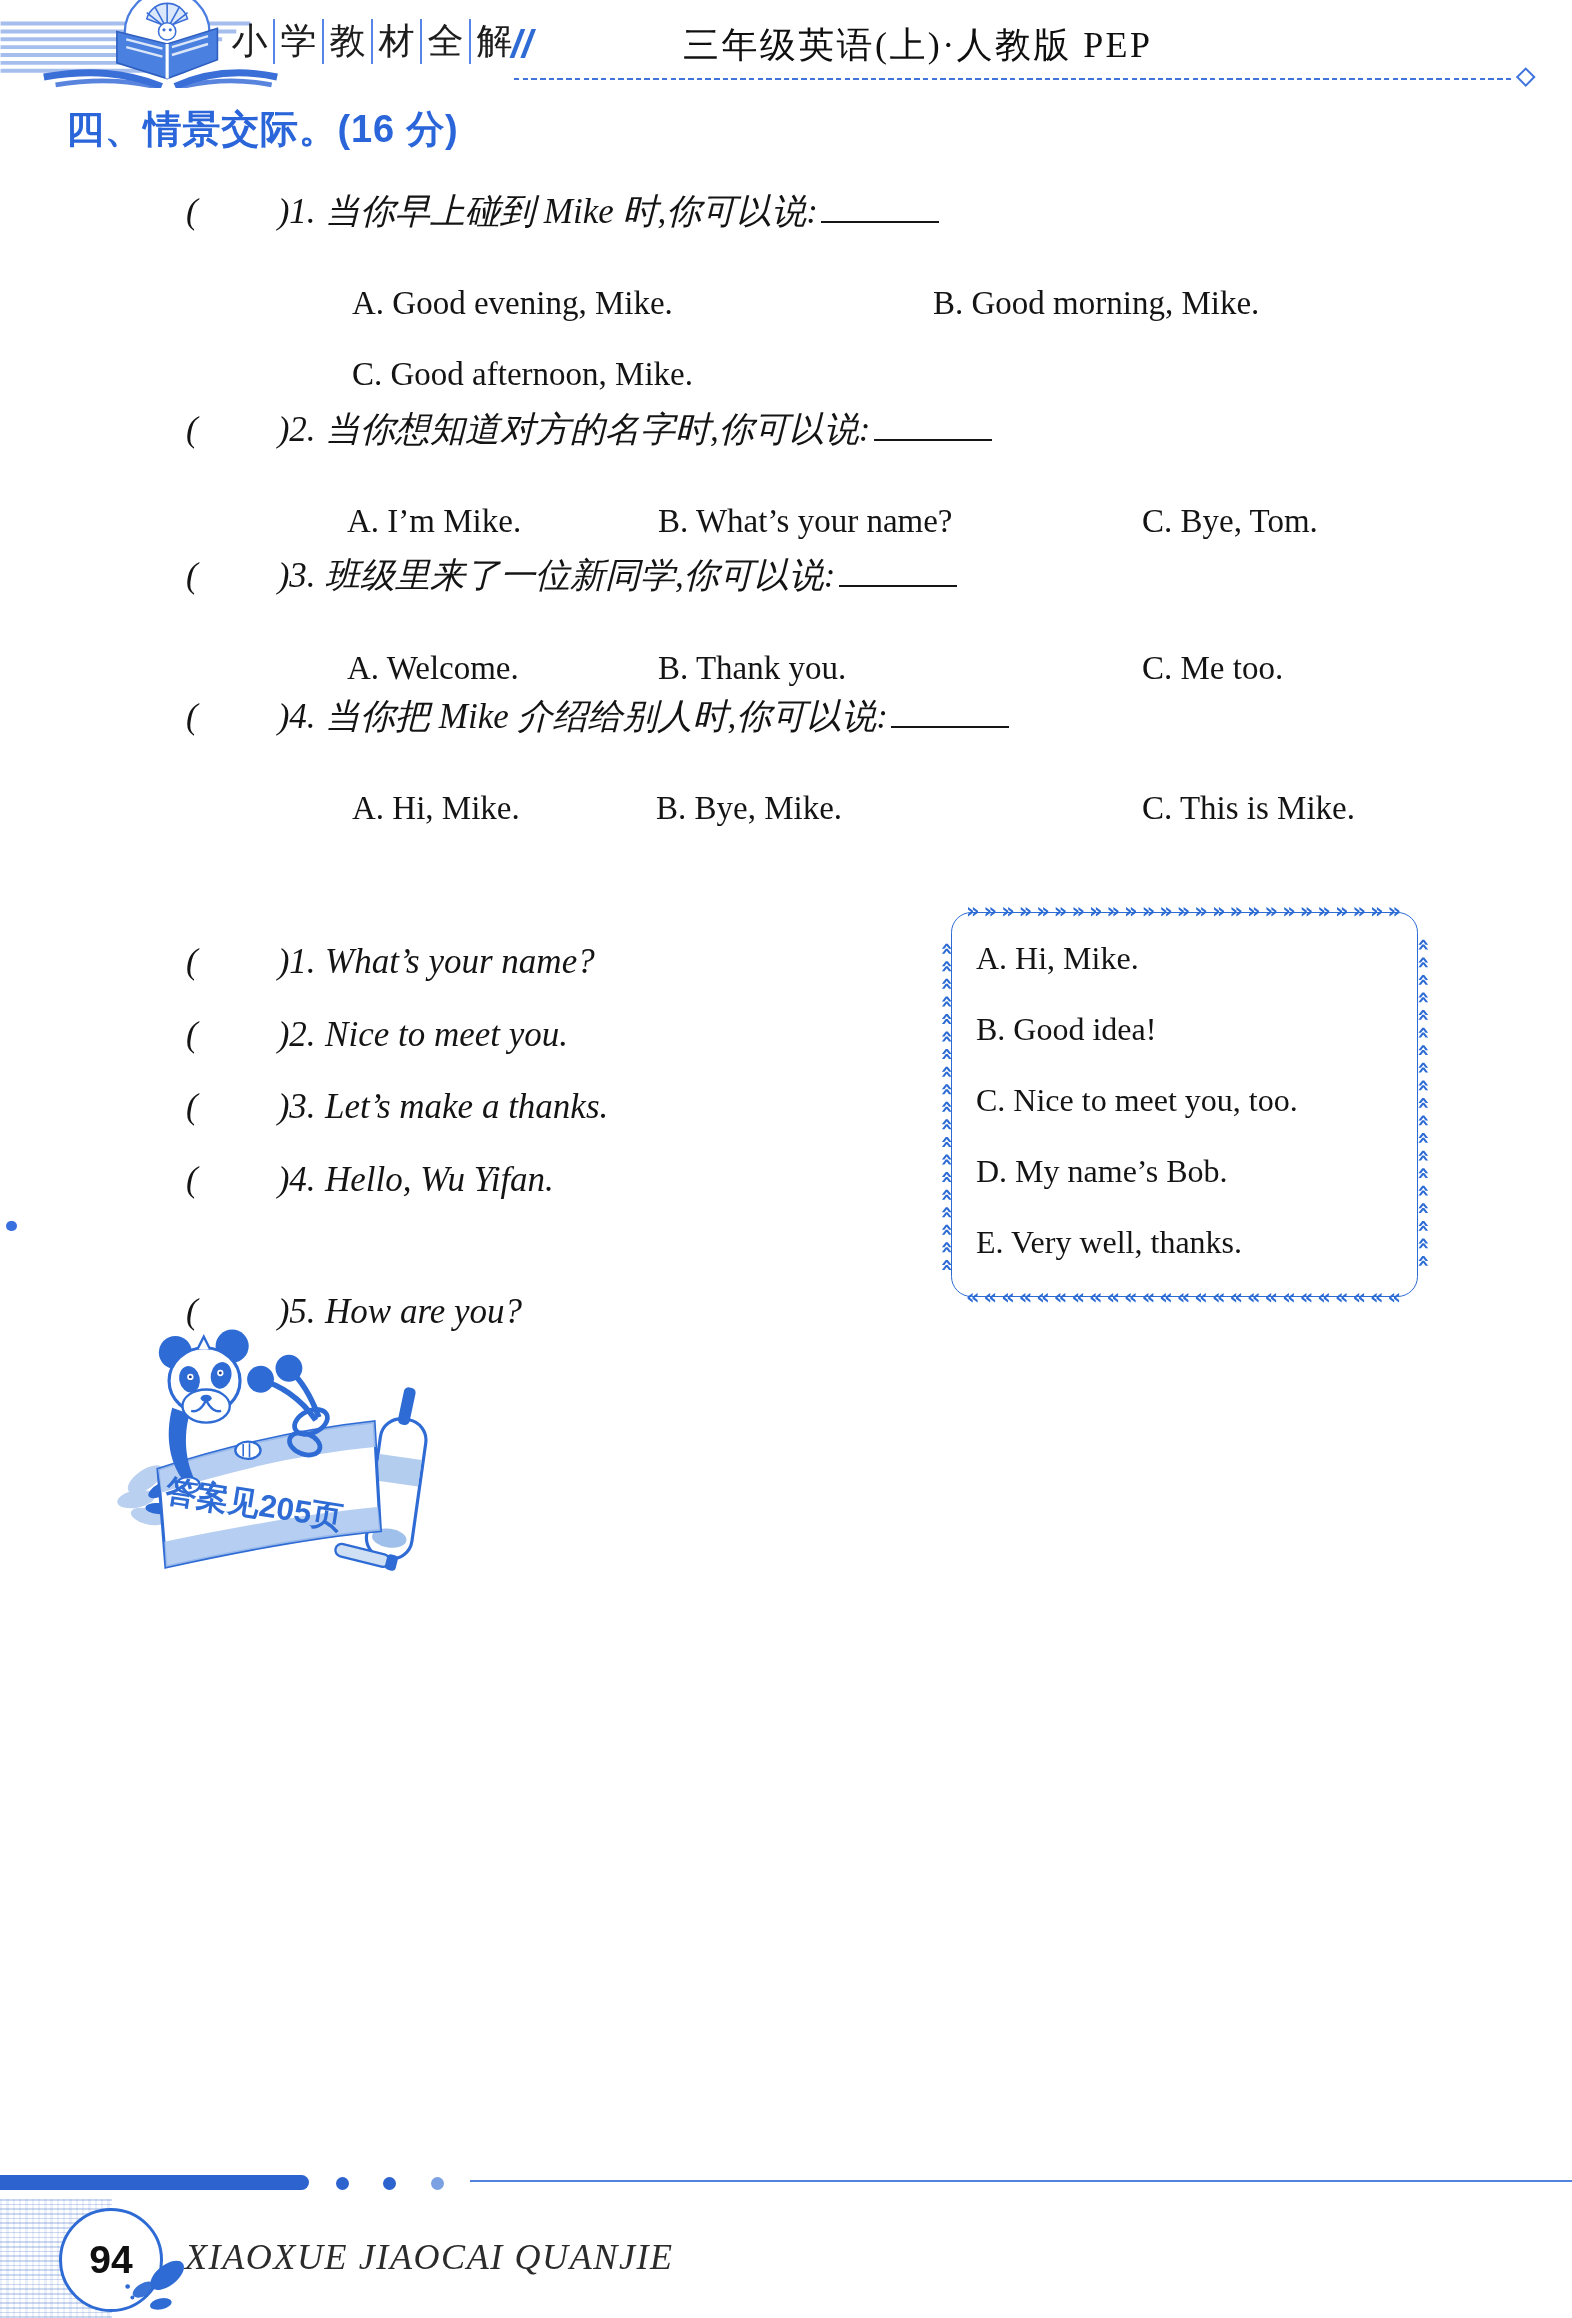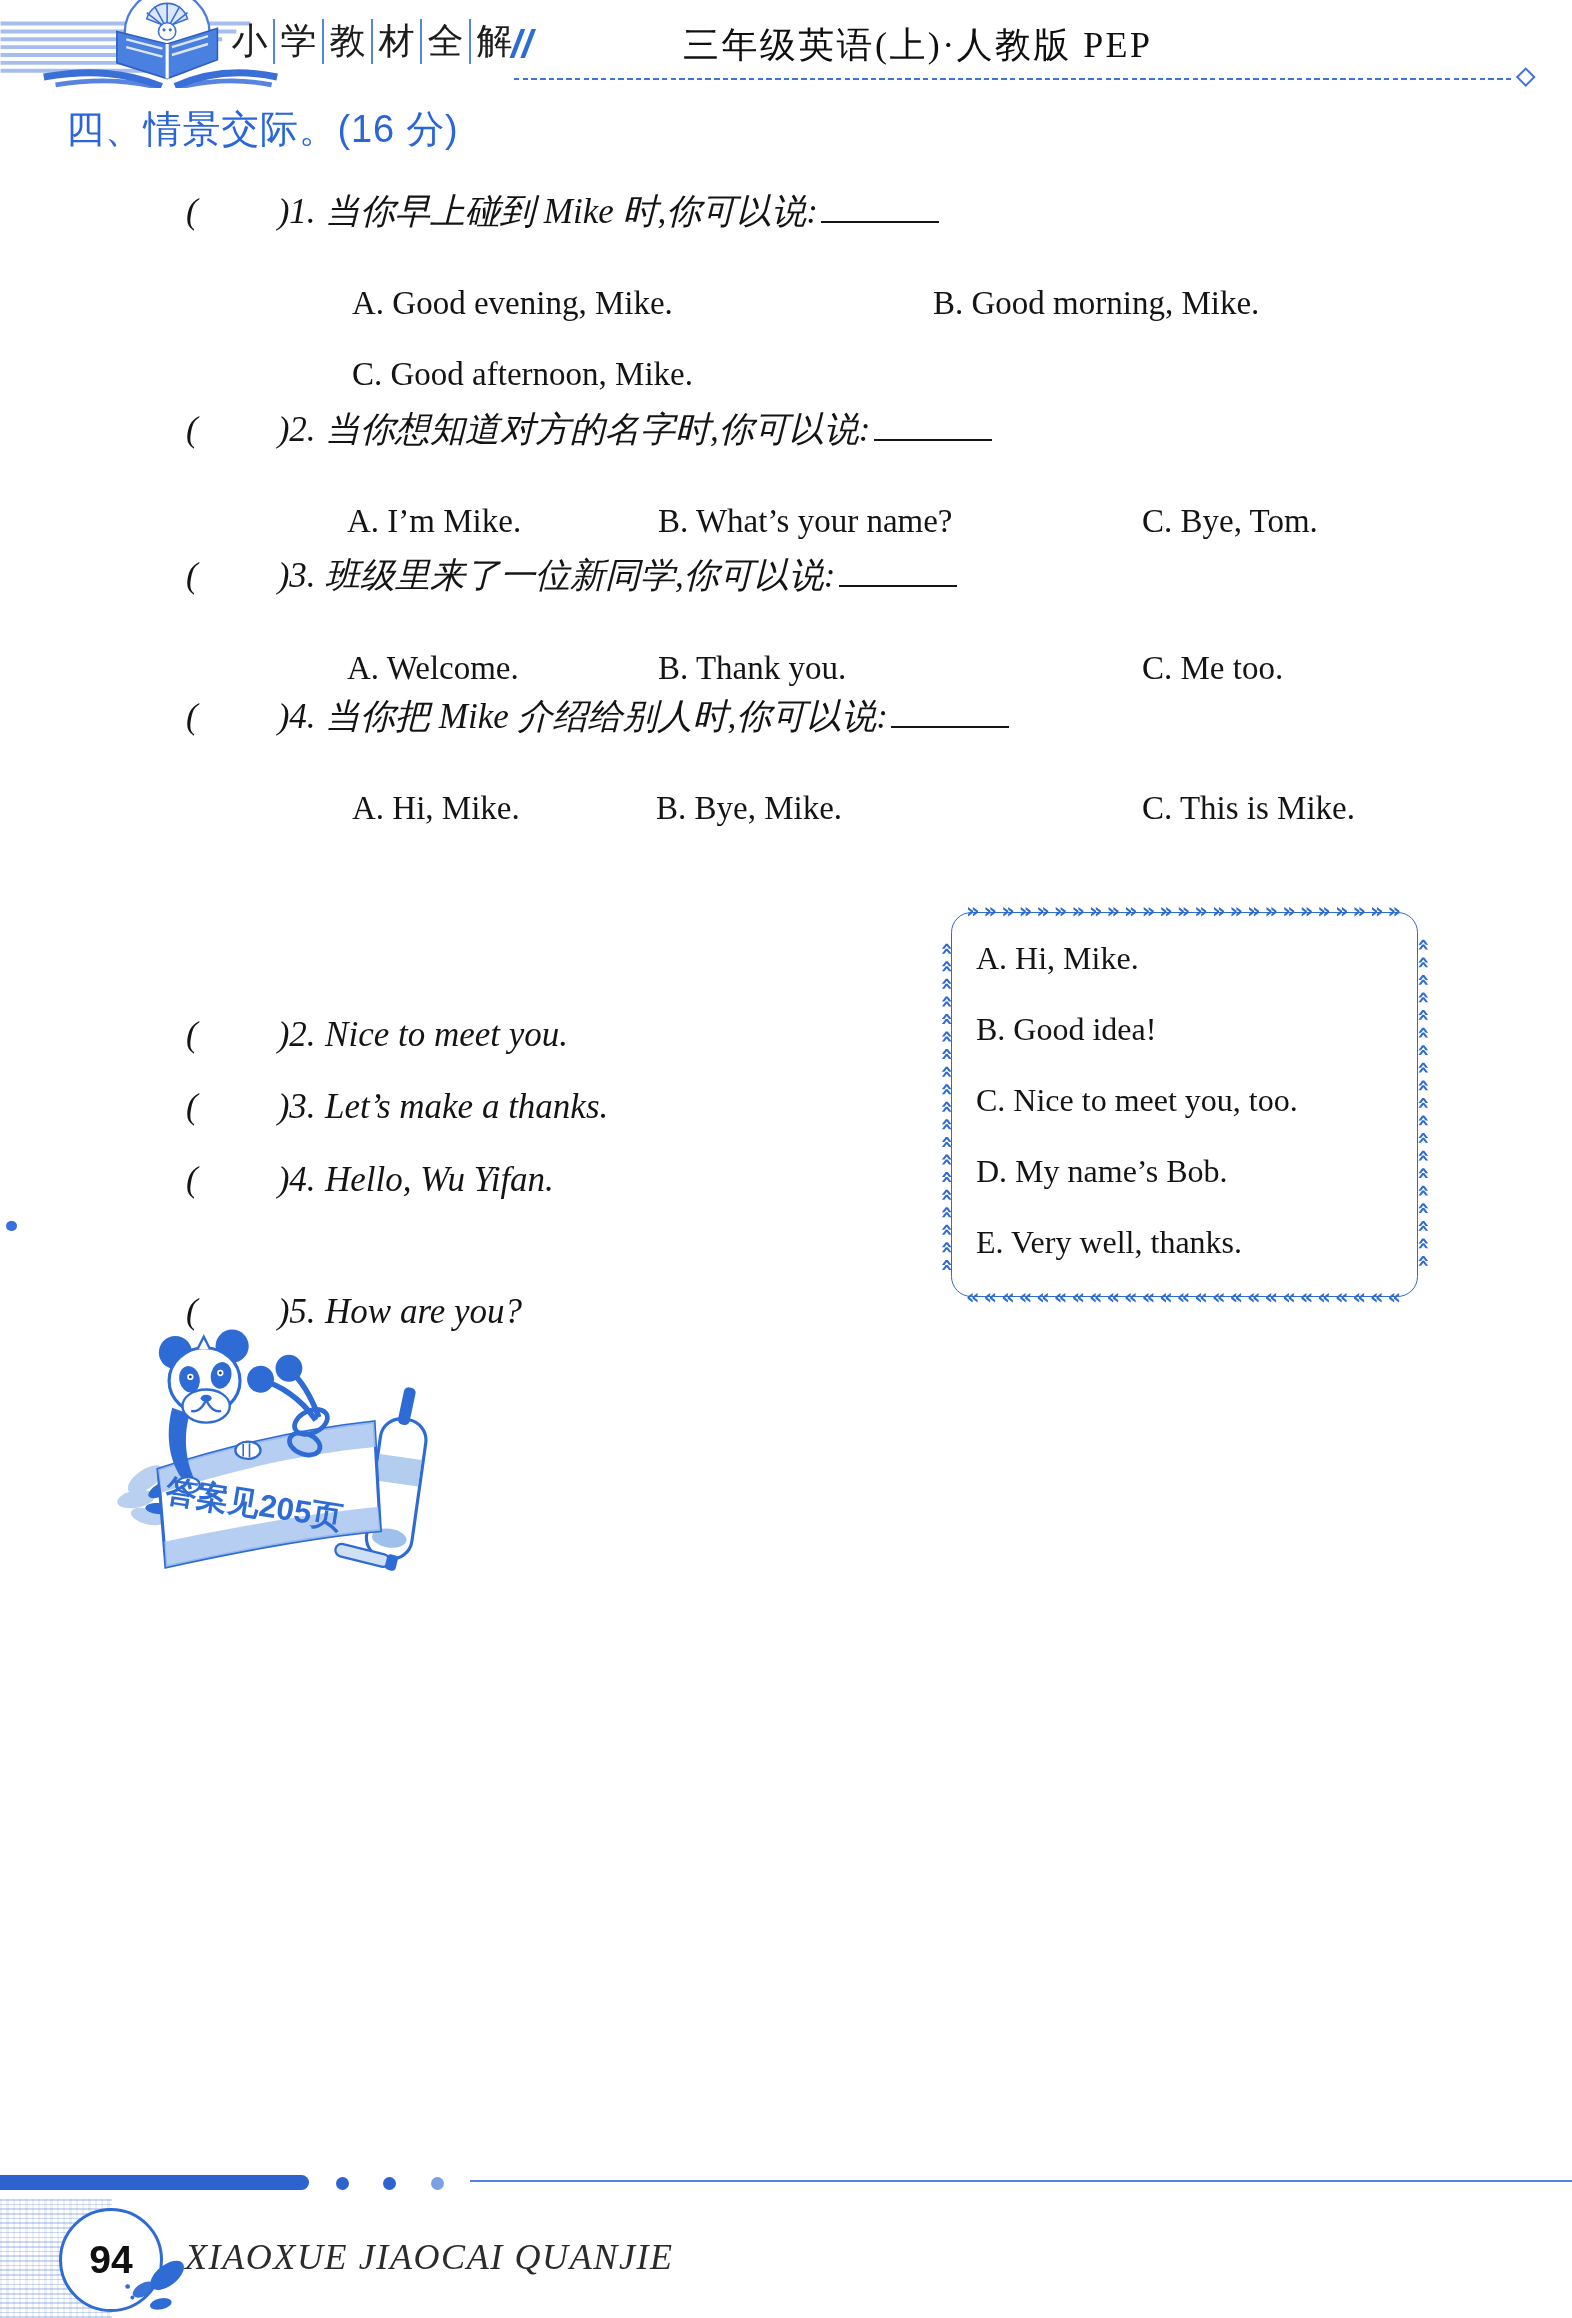--- a/index.html
+++ b/index.html
@@ -18,21 +18,21 @@
   .slashes { position:absolute; left:511px; top:22px; font-size:39px; font-weight:bold;
              font-style:italic; color:#2e6bd4; font-family:"Liberation Sans","DejaVu Sans",sans-serif; }
   .subject { position:absolute; left:663px; top:20.5px; font-size:36px; letter-spacing:2.4px; color:#0f0f0f; white-space:nowrap;margin-left:20px; }
   .head-rule { position:absolute; left:514px; top:78px; width:1000px; height:2.4px;
                background:repeating-linear-gradient(90deg,#3f74dd 0 5.5px, rgba(255,255,255,0) 5.5px 8.7px); }
   .head-diamond { position:absolute; left:1519px; top:70px; width:9.5px; height:9.5px;
                   border:2.4px solid #3f74dd; background:#fff; transform:rotate(45deg); }
 
   
   .sec-title { position:absolute; font-family:"Liberation Sans","DejaVu Sans",sans-serif;
-               font-weight:400; font-size:38px; color:#2a66da; letter-spacing:0.8px; white-space:nowrap; }
+               font-weight:700; font-size:38px; color:#2a66da; letter-spacing:0.8px; white-space:nowrap; }
   #sec4-title { left:66px; top:104px; }
   #sec5-title { left:66px; top:828px; }
 
   
   .q { position:absolute; left:186px; font-size:35px; white-space:nowrap; color:#141414;font-style:italic; }
   .q .gap { display:inline-block; width:80px; }
   .q .lbl { margin-right:9.5px; }
   .blank { display:inline-block; width:118px; height:8px; border-bottom:2.4px solid #151515; margin-left:3.2px; }
   .opt { position:absolute; font-size:33px; white-space:nowrap; color:#141414;margin-top:28px; }
 
@@ -142,20 +142,23 @@
   <div class="opt" style="left:1142px;top:622px">C. Me too.</div>
 
   <div class="q" style="top:693px">
     <span>(</span><span class="gap"></span><span class="lbl">)4.</span><span>当你把 Mike 介绍给别人时,你可以说:</span><span class="blank"></span>
   </div>
   <div class="opt" style="left:352px;top:762px">A. Hi, Mike.</div>
   <div class="opt" style="left:656px;top:762px">B. Bye, Mike.</div>
   <div class="opt" style="left:1142px;top:762px">C. This is Mike.</div>
 
 
+  <div class="q" style="top:942px">
+    <span>(</span><span class="gap"></span><span class="lbl">)1.</span><span>What’s your name?</span>
+  </div>
   <div class="q" style="top:1015px">
     <span>(</span><span class="gap"></span><span class="lbl">)2.</span><span>Nice to meet you.</span>
   </div>
   <div class="q" style="top:1087px">
     <span>(</span><span class="gap"></span><span class="lbl">)3.</span><span>Let’s make a thanks.</span>
   </div>
   <div class="q" style="top:1160px">
     <span>(</span><span class="gap"></span><span class="lbl">)4.</span><span>Hello, Wu Yifan.</span>
   </div>
   <div class="q" style="top:1292px">

